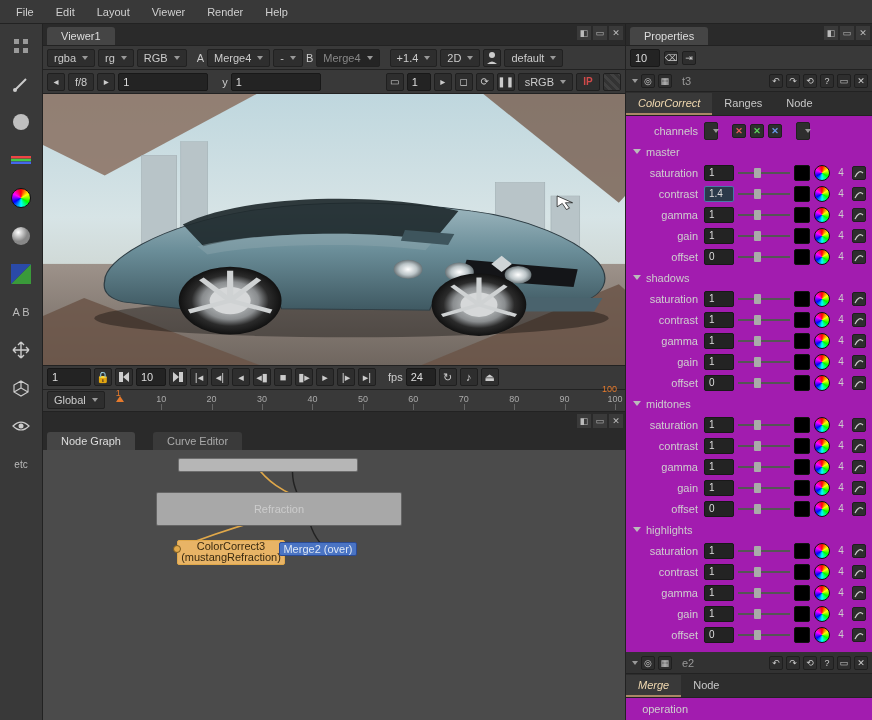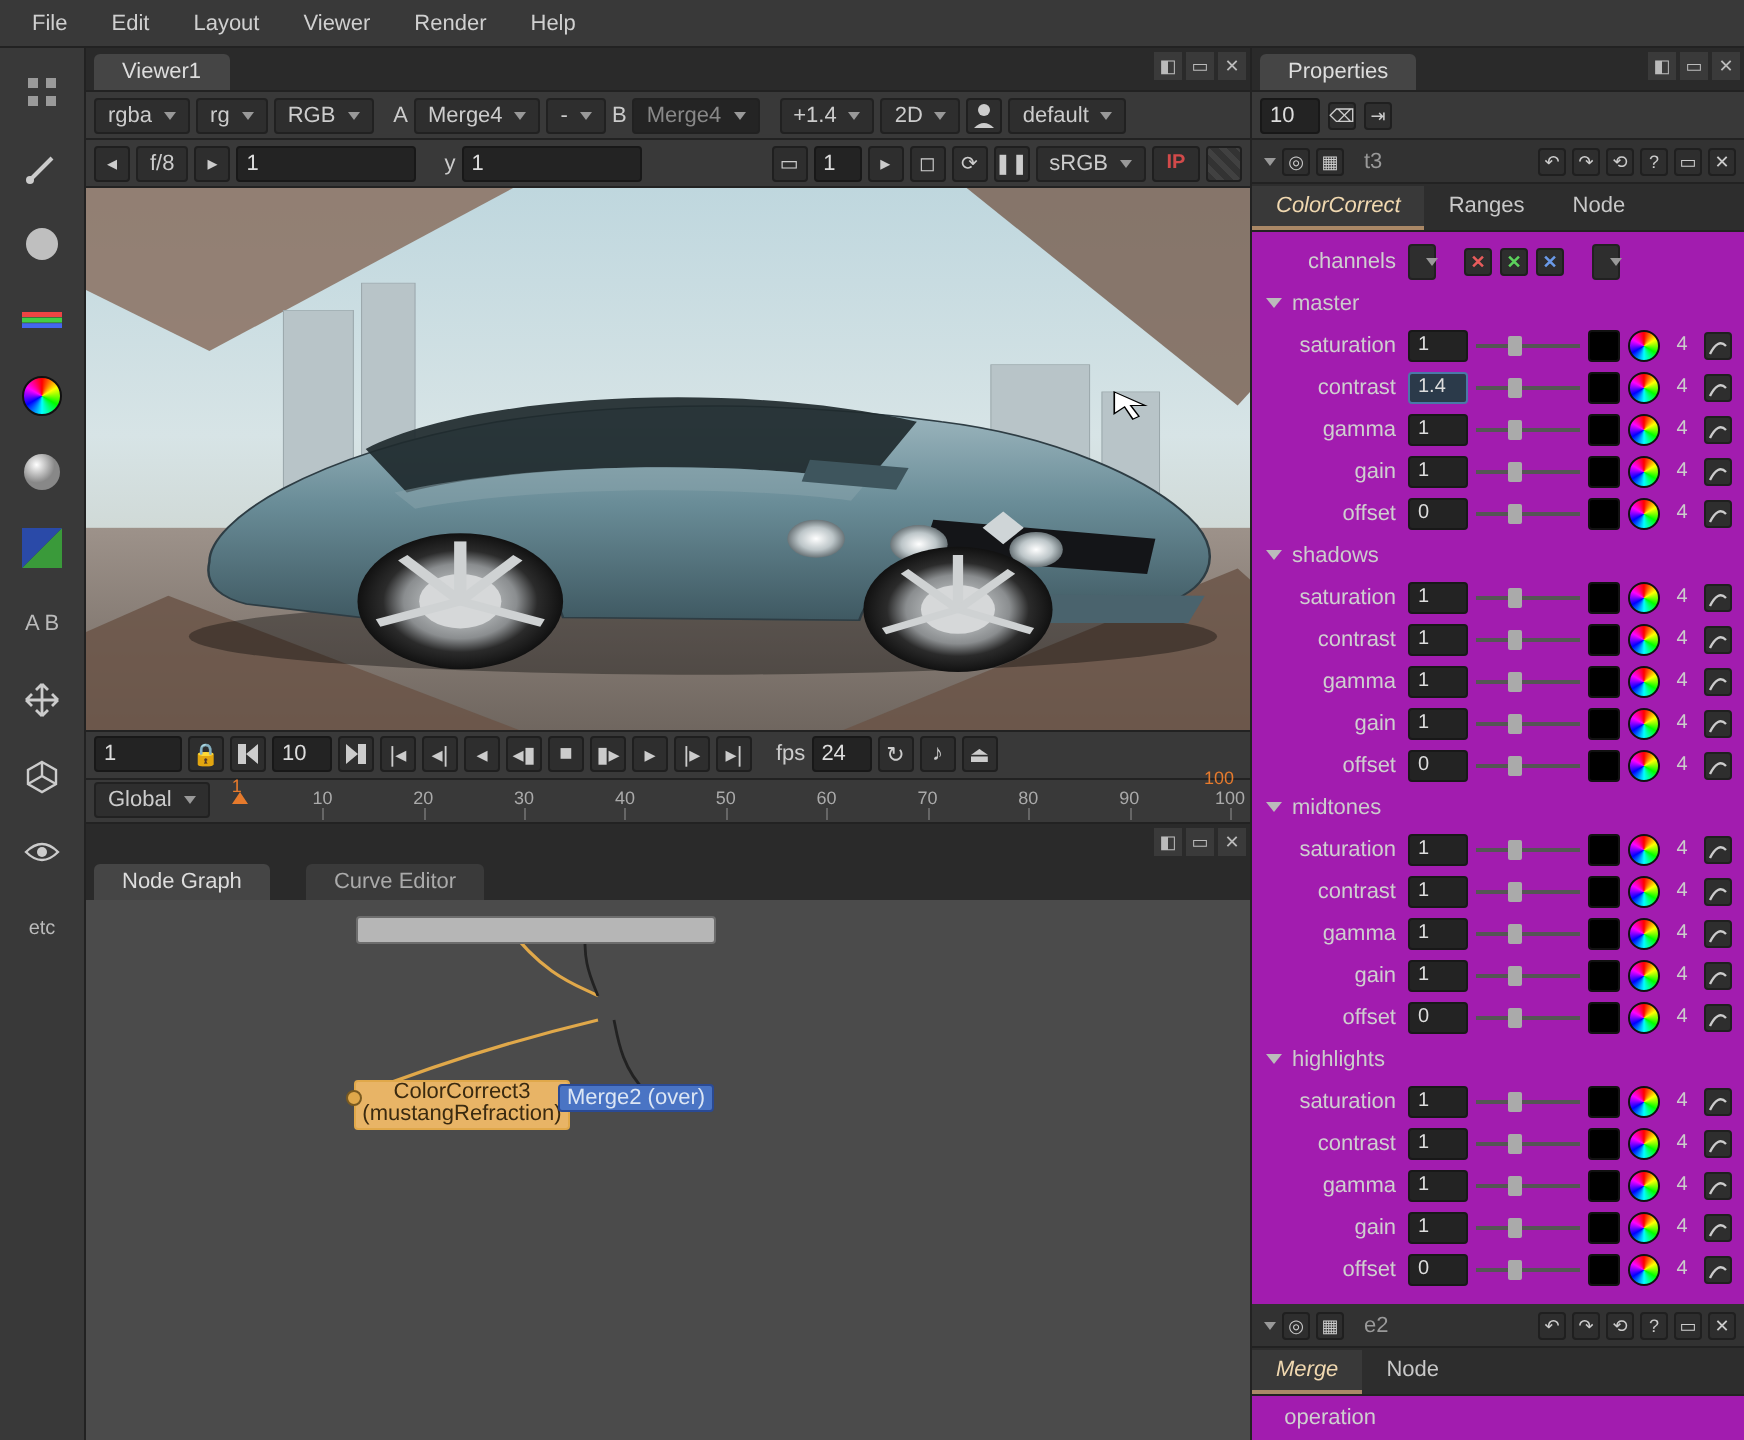--- a/index.html
+++ b/index.html
@@ -439,20 +439,23 @@
 
     <div class="graphbody">
       <svg width="100%" height="100%" style="position:absolute;inset:0">
         <path d="M210 12 C230 40 250 44 256 48" stroke="#e0a84a" stroke-width="1.6" fill="none"></path>
         <path d="M250 12 C248 30 252 38 256 48" stroke="#222" stroke-width="1.4" fill="none"></path>
         <path d="M135 98 C170 84 206 72 256 60" stroke="#e0a84a" stroke-width="1.6" fill="none"></path>
         <path d="M264 60 C266 70 268 84 280 96" stroke="#222" stroke-width="1.4" fill="none"></path>
         <polygon points="232,96 240,100 232,104" fill="#222"></polygon>
       </svg>
       <div class="node" style="left:135px;top:8px;width:180px;height:14px;background:#b6b6b6"></div>
+      <div class="node" style="left:113px;top:42px;width:246px;height:34px;background:#a8a8a8">
+          <span>Refraction</span>
+        </div>
       <div class="node" style="left:134px;top:90px;width:108px;height:25px;background:#e8b466;color:#3a2a10;flex-direction:column;line-height:11px;border-color:#e0a84a">
         <span>ColorCorrect3</span>
         <span>(mustangRefraction)</span>
       </div>
       <div class="node" style="left:236px;top:92px;width:78px;height:14px;background:#4a74c4;color:#dce6f4;border-color:#2a4a94">
           <span>Merge2 (over)</span>
         </div>
 
       <div style="position:absolute;left:130px;top:95px;width:8px;height:8px;border-radius:50%;background:#e0a84a;border:1px solid #7a5a20"></div>
     </div>

